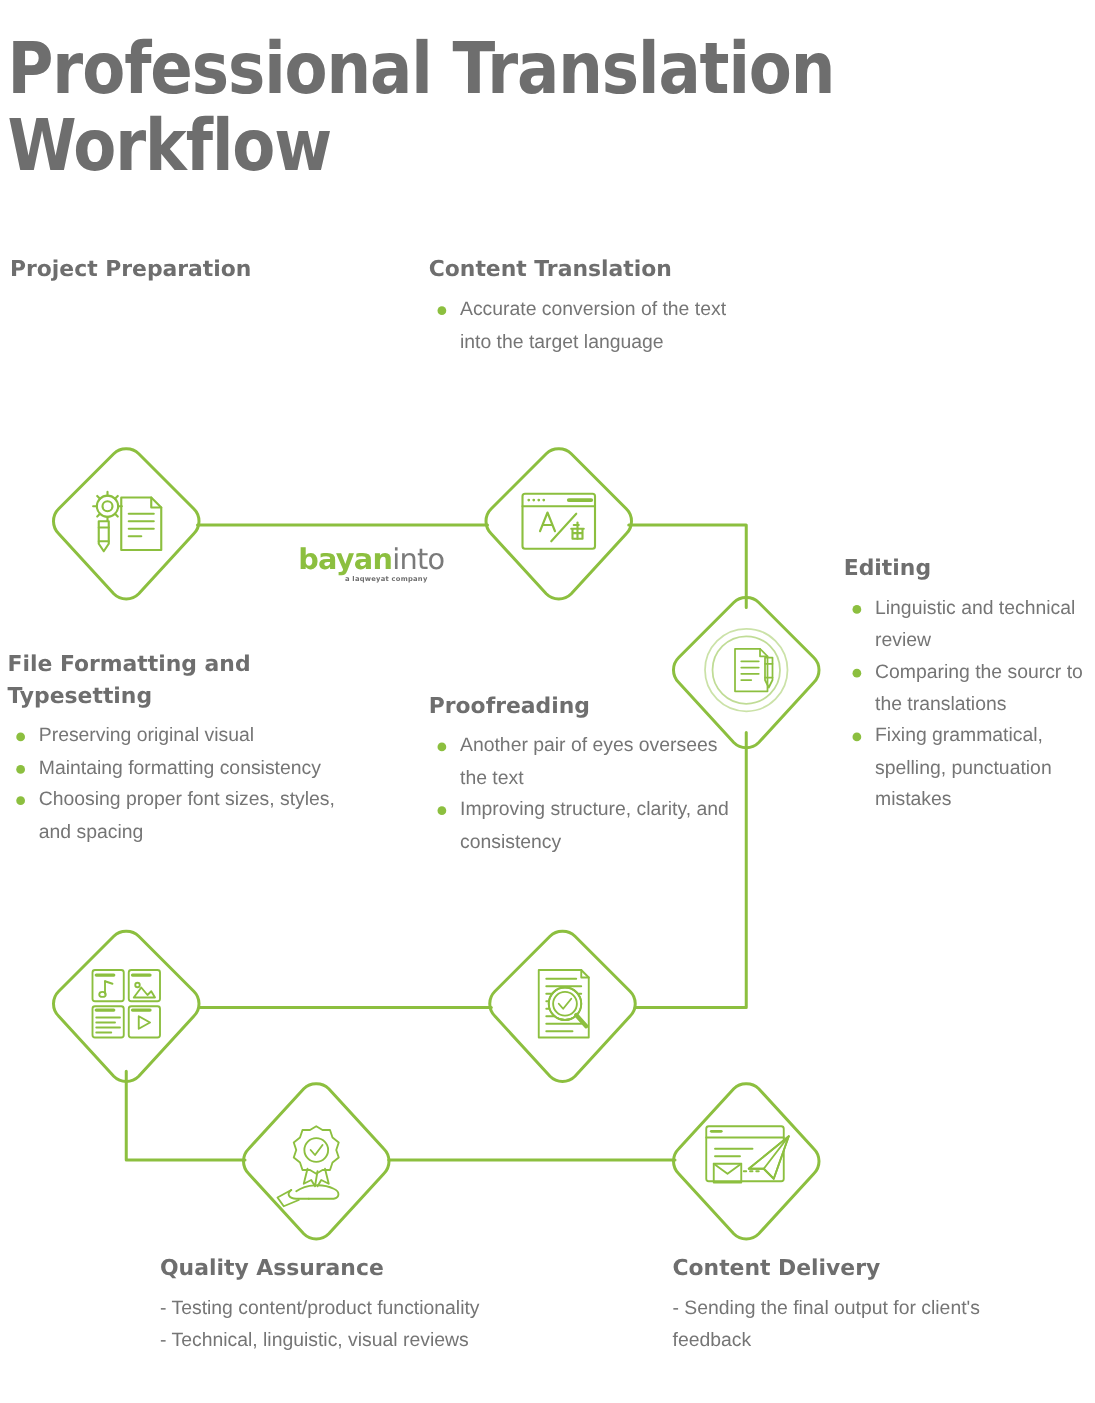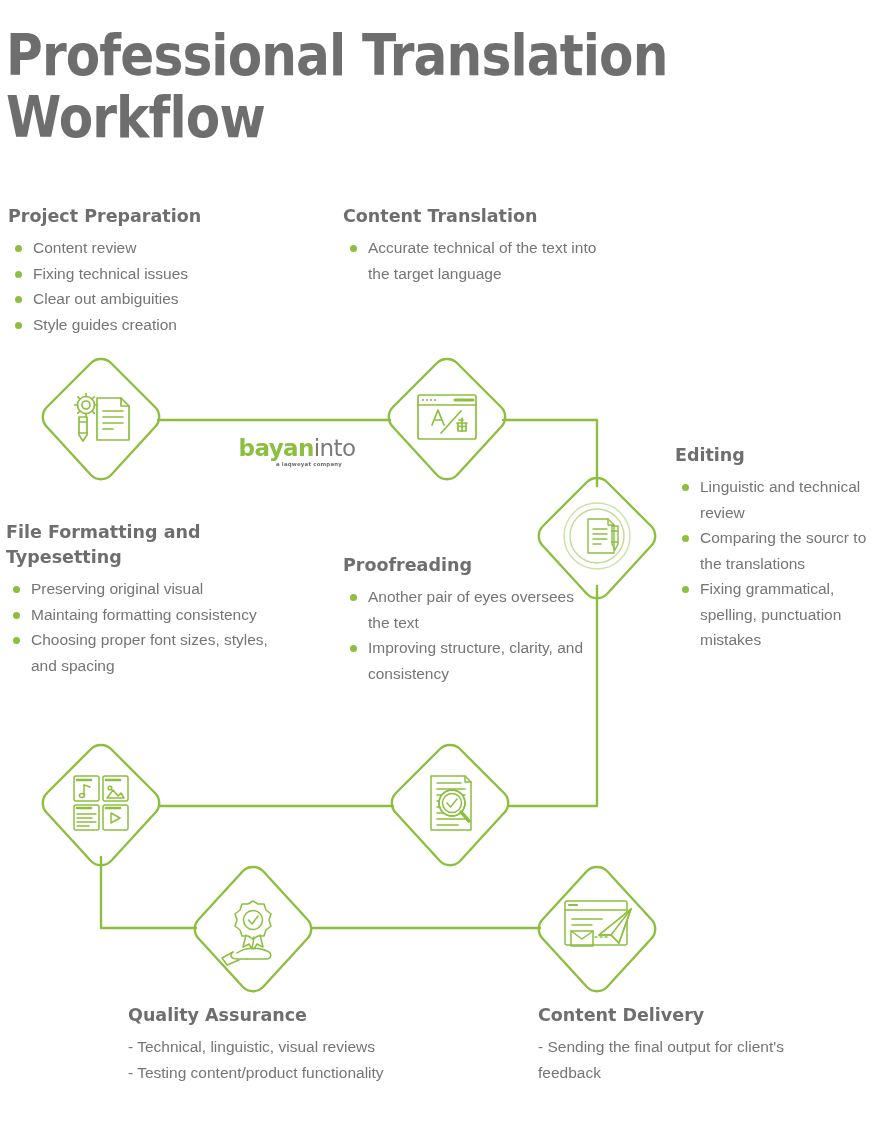--- a/index.html
+++ b/index.html
@@ -278,32 +278,26 @@
           <path d="M14 10 L34 -16"></path>
           <path d="M-2 12 L12 12" stroke-dasharray="2 3"></path>
         </g>
       </g>
 
     </g>
   </svg>
 
   <div class="block" style="left:8px; top:188px; width:300px;">
     <div class="block-heading">Project Preparation</div>
-    <ul class="bullets">
-      <li>Content review</li>
-      <li>Fixing technical issues</li>
-      <li>Clear out ambiguities</li>
-      <li>Style guides creation</li>
-    </ul>
   </div>
 
   <div class="block" style="left:343px; top:188px; width:262px;">
     <div class="block-heading">Content Translation</div>
     <ul class="bullets">
-      <li>Accurate technical of the text into the target language</li>
+      <li>Accurate conversion of the text into the target language</li>
     </ul>
   </div>
 
   <div class="block" style="left:675px; top:427px; width:212px;">
     <div class="block-heading">Editing</div>
     <ul class="bullets">
       <li>Linguistic and technical review</li>
       <li>Comparing the sourcr to the translations</li>
       <li>Fixing grammatical, spelling, punctuation mistakes</li>
     </ul>
@@ -323,22 +317,22 @@
     <div class="block-heading">Proofreading</div>
     <ul class="bullets">
       <li>Another pair of eyes oversees the text</li>
       <li>Improving structure, clarity, and consistency</li>
     </ul>
   </div>
 
   <div class="block" style="left:128px; top:987px; width:260px;">
     <div class="block-heading">Quality Assurance</div>
     <div class="dashlines">
+      <p>- Testing content/product functionality</p>
       <p>- Technical, linguistic, visual reviews</p>
-      <p>- Testing content/product functionality</p>
     </div>
   </div>
 
   <div class="block" style="left:538px; top:987px; width:265px;">
     <div class="block-heading">Content Delivery</div>
     <div class="dashlines">
       <p>- Sending the final output for client's feedback</p>
     </div>
   </div>
 

